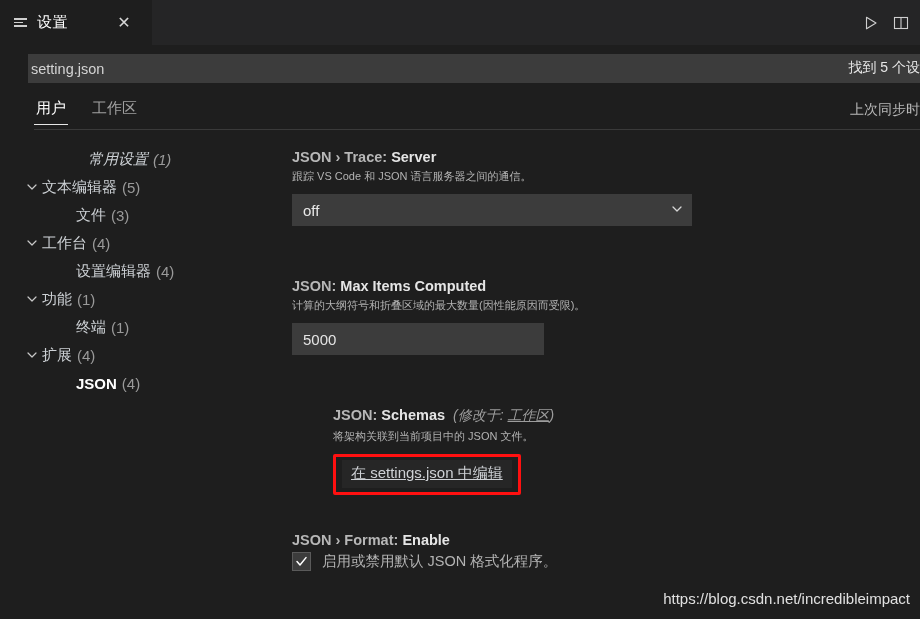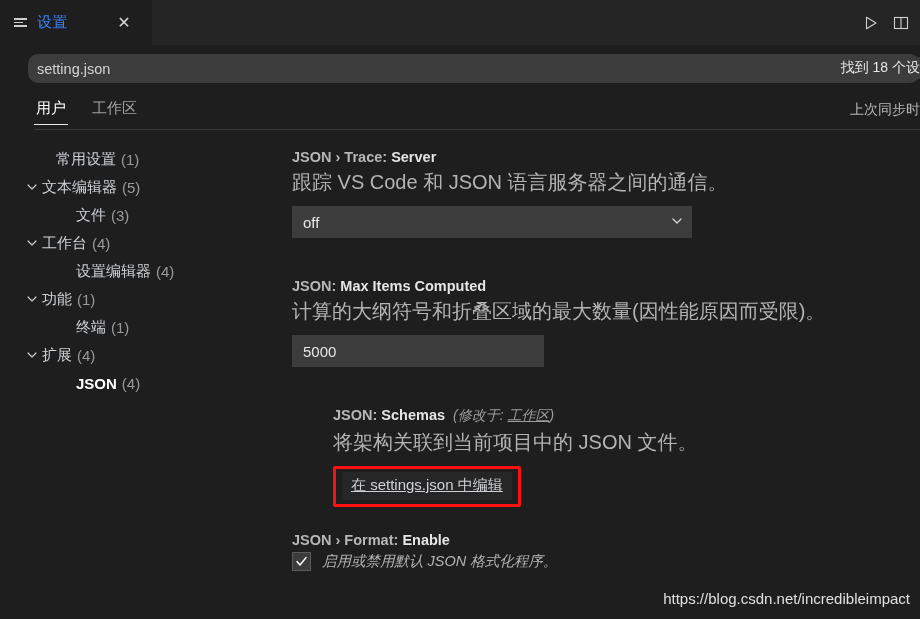--- a/index.html
+++ b/index.html
@@ -51,21 +51,21 @@
   .tab-icon i {
     display: block;
     height: 1.5px;
     background: #cfcfcf;
   }
   .tab-icon i:nth-child(1) { width: 13px; }
   .tab-icon i:nth-child(2) { width: 9px; }
   .tab-icon i:nth-child(3) { width: 13px; }
   .tab-label {
     font-size: 15px;
-    color: #3b82f6;
+    color: #ffffff;
     letter-spacing: 0.5px;
   }
   .tab-close {
     position: absolute;
     right: 18px;
     top: 50%;
     transform: translateY(-50%);
     width: 20px;
     height: 20px;
     font-size: 16px;
@@ -102,23 +102,22 @@
   }
   .searchbox {
     position: absolute;
     left: 28px;
     top: 9px;
     right: 0;
     height: 29px;
     background: #3c3c3c;
     display: flex;
     align-items: center;
-    padding-left: 9px;
+    padding-left: 3px;
     box-sizing: border-box;
-    border-radius: 10px;
   }
   .searchbox .stext {
     font-size: 14.5px;
     color: #d4d4d4;
   }
   .result-count {
     position: absolute;
     right: 0;
     top: 12px;
     font-size: 14px;
@@ -207,21 +206,21 @@
   }
   .tree-item .chev svg { display: block; }
   .tree-item.selected .tlabel {
     color: #ffffff;
     font-weight: bold;
   }
   .tlabel { color: #ccd0d4; }
   .tcount { color: #9a9a9a; margin-left: 5px; }
 
   
-  .d0 { padding-left: 56px; }
+  .d0 { padding-left: 88px; font-style: italic; }
   .d0c { padding-left: 24px; }
   .d1 { padding-left: 76px; }
 
   
   .settings {
     position: absolute;
     left: 272px;
     top: 0;
     right: 0;
     height: 482px;
@@ -242,21 +241,21 @@
   .s-title .prefix { color: #b7b7b7; font-weight: bold; }
   .s-title .modified {
     font-style: italic;
     color: #9d9d9d;
     font-weight: normal;
     margin-left: 8px;
     font-size: 14px;
   }
   .s-title .modified u { text-decoration: underline; }
   .s-desc {
-    font-size: 20px;
+    font-size: 11px;
     color: #b3b3b3;
     white-space: nowrap;
     margin-bottom: 10px;
   }
   .s-select {
     width: 400px;
     height: 32px;
     background: #3c3c3c;
     display: flex;
     align-items: center;
@@ -287,21 +286,20 @@
   }
   .redbox {
     display: inline-block;
     border: 3px solid #ff1010;
     padding: 3px 6px 4px 6px;
     border-radius: 2px;
   }
   .s-checkrow {
     display: flex;
     align-items: center;
-    font-style: italic;
   }
   .checkbox {
     width: 19px;
     height: 19px;
     background: #3c3c3c;
     border: 1px solid #5a5a5a;
     box-sizing: border-box;
     margin-right: 11px;
     display: flex;
     align-items: center;
@@ -364,21 +362,21 @@
           </svg>
         </span>
       </span>
     </div>
   </div>
 
   <div class="searchrow">
     <div class="searchbox">
       <span class="stext">setting.json</span>
     </div>
-    <div class="result-count">找到 18 个设</div>
+    <div class="result-count">找到 5 个设</div>
   </div>
 
   <div class="scoperow">
     <div class="scope-divider"></div>
     <div class="scopetabs">
       <div class="scopetab active">用户</div>
       <div class="scopetab">工作区</div>
     </div>
     <div class="sync-info">上次同步时</div>
   </div>

